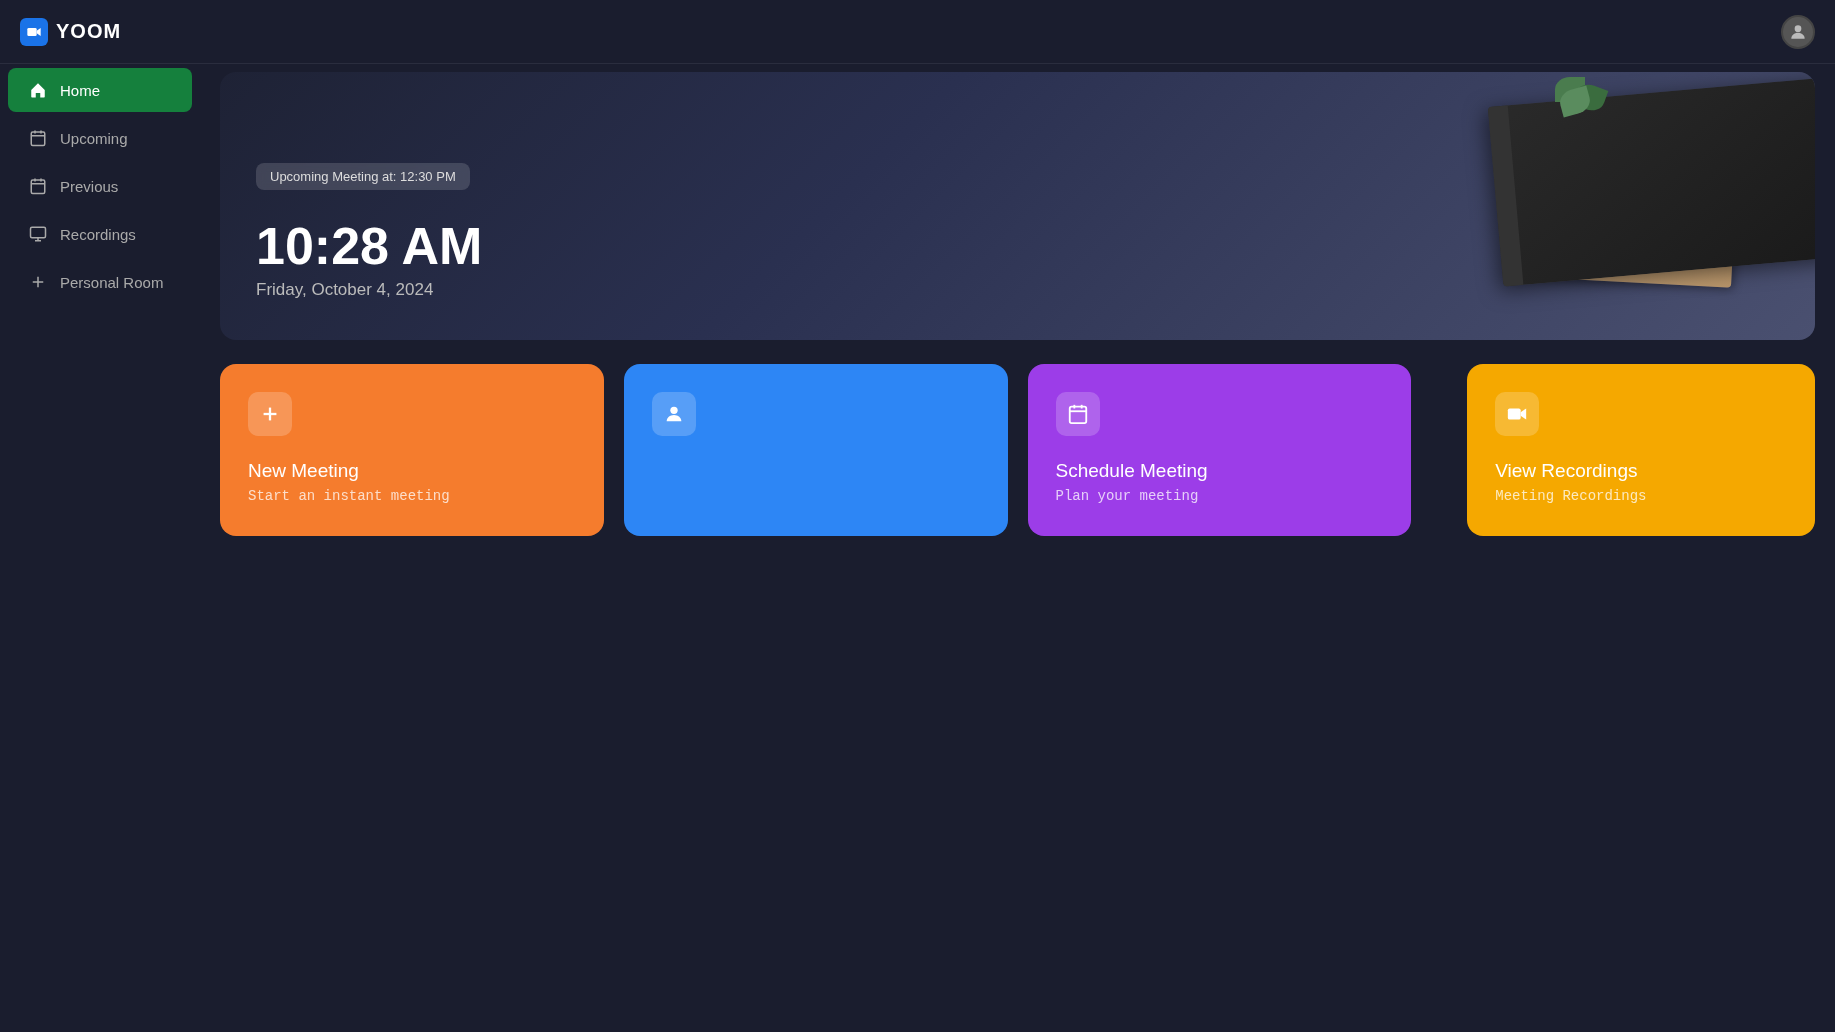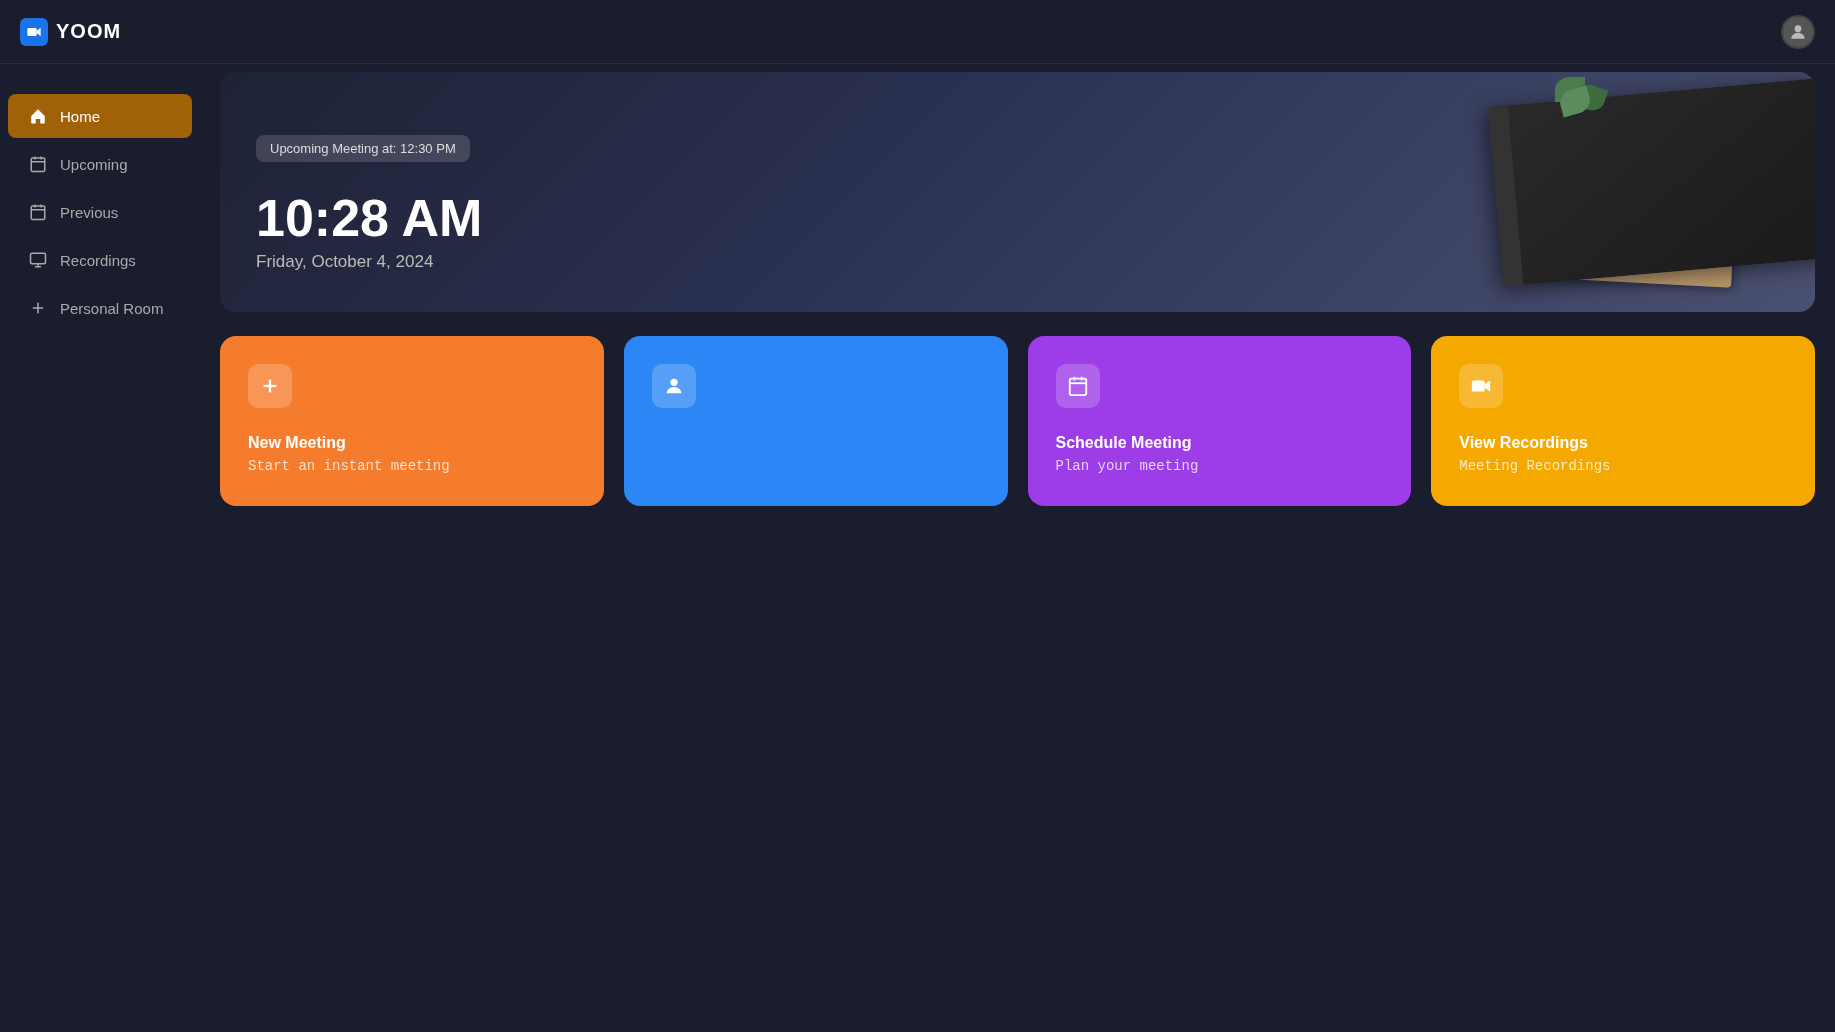--- a/index.html
+++ b/index.html
@@ -80,44 +80,43 @@
       padding: 12px 20px;
       cursor: pointer;
       border-radius: 8px;
       margin: 0 8px;
       color: #aaa;
       font-size: 15px;
       font-weight: 500;
       transition: background 0.2s;
     }
     .sidebar-item.active {
-      background: #a16207;
+      background: #15803d;
       color: #fff;
-      margin-top: 26px;
     }
     .sidebar-icon {
       width: 20px;
       height: 20px;
       display: flex;
       align-items: center;
       justify-content: center;
       flex-shrink: 0;
     }
 
     
     .main {
       margin-left: 200px;
       margin-top: 52px;
       padding: 20px;
     }
 
     
     .hero {
       position: relative;
-      height: 240px;
+      height: 268px;
       border-radius: 16px;
       overflow: hidden;
       background: linear-gradient(135deg, #1e2235 0%, #2a3050 40%, #3a4060 70%, #4a5070 100%);
       margin-bottom: 24px;
     }
     
     .hero-visual {
       position: absolute;
       right: 0;
       top: 0;
@@ -222,36 +221,36 @@
       cursor: pointer;
       transition: transform 0.2s, filter 0.2s;
       min-height: 170px;
       display: flex;
       flex-direction: column;
       justify-content: space-between;
     }
     .card-new-meeting { background: #f57c2d; }
     .card-join-meeting { background: #2d86f5; }
     .card-schedule-meeting { background: #9c3de8; }
-    .card-view-recordings { background: #f5a800; }
+    .card-view-recordings { background: #f5a800; margin-left: 36px; }
 
     .card-icon-wrap {
       width: 44px;
       height: 44px;
       background: rgba(255,255,255,0.2);
       border-radius: 10px;
       display: flex;
       align-items: center;
       justify-content: center;
       margin-bottom: 24px;
       font-size: 20px;
     }
     .card-title {
-      font-size: 16px;
-      font-weight: 700;
+      font-size: 19px;
+      font-weight: 400;
       color: #fff;
       margin-bottom: 6px;
     }
     .card-subtitle {
       font-size: 14px;
       color: rgba(255,255,255,0.75);
       font-family: Liberation Mono, monospace;
     }
   </style>
 </head>

